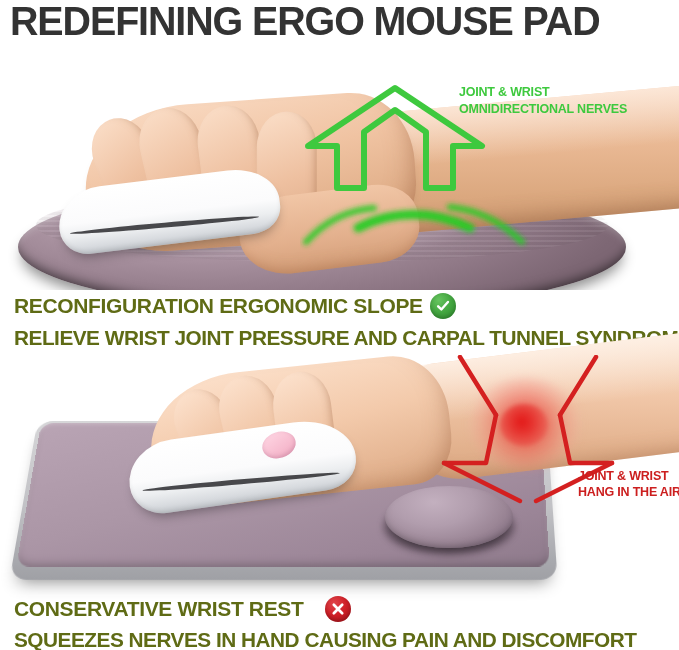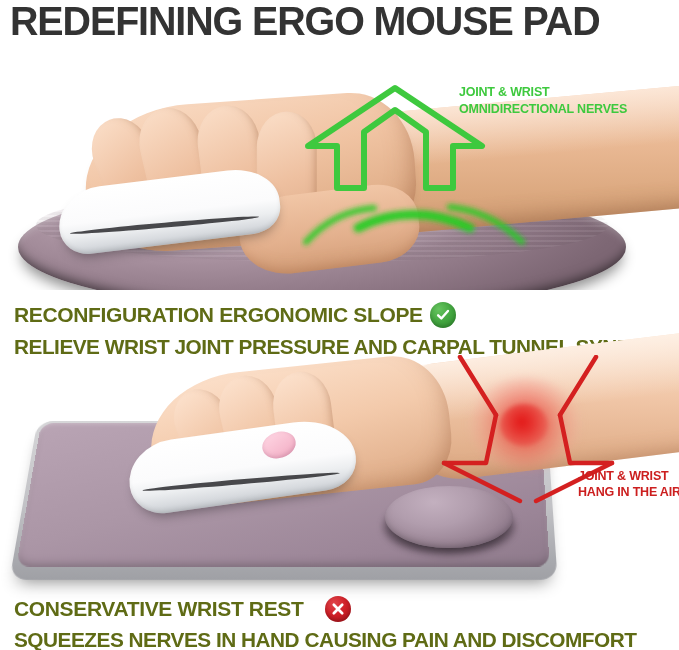--- a/index.html
+++ b/index.html
@@ -108,21 +108,21 @@
     position:absolute;left:300px;top:158px;width:230px;height:55px;
     pointer-events:none;filter:blur(.6px);
   }
   .lbl-green{
     position:absolute;left:459px;top:44px;width:220px;
     color:#3ec93e;font-weight:bold;font-size:12.5px;line-height:16.5px;
     letter-spacing:-.2px;white-space:nowrap;
   }
 
   
-  .mid-block{position:absolute;left:14px;top:302px;width:660px;}
+  .mid-block{position:absolute;left:14px;top:293px;width:660px;}
   .mid-l1{
     font-size:21px;line-height:24px;font-weight:bold;color:#5f6b15;
     letter-spacing:-.35px;white-space:nowrap;display:flex;align-items:center;gap:7px;
   }
   .mid-l2{
     margin-top:7px;font-size:21px;line-height:24px;font-weight:bold;color:#5f6b15;
     letter-spacing:-.5px;white-space:nowrap;
     transform:scaleX(.99);transform-origin:left center;
   }
 

